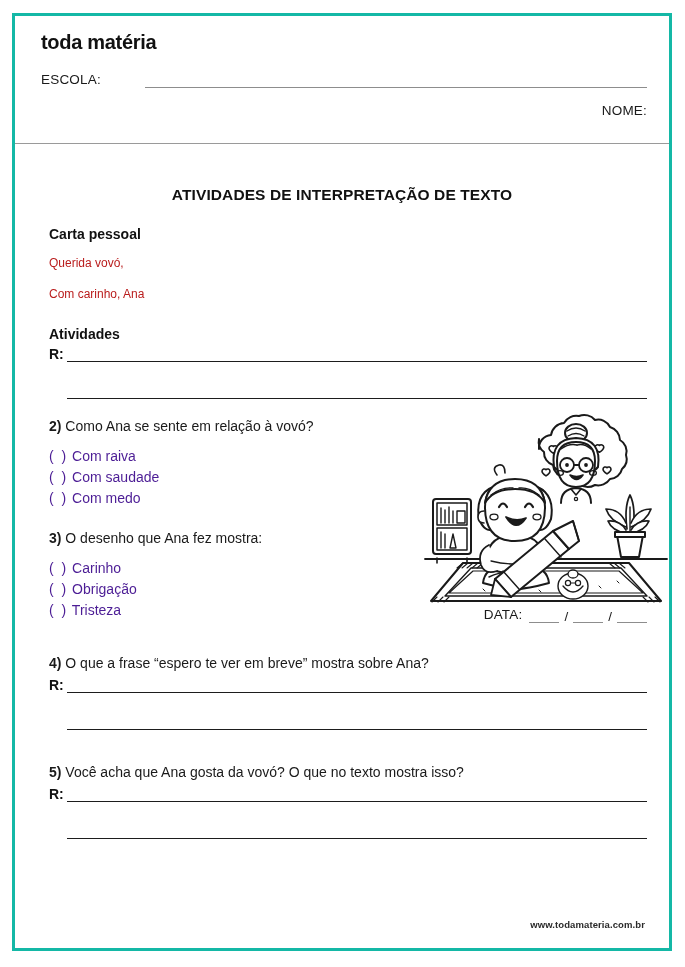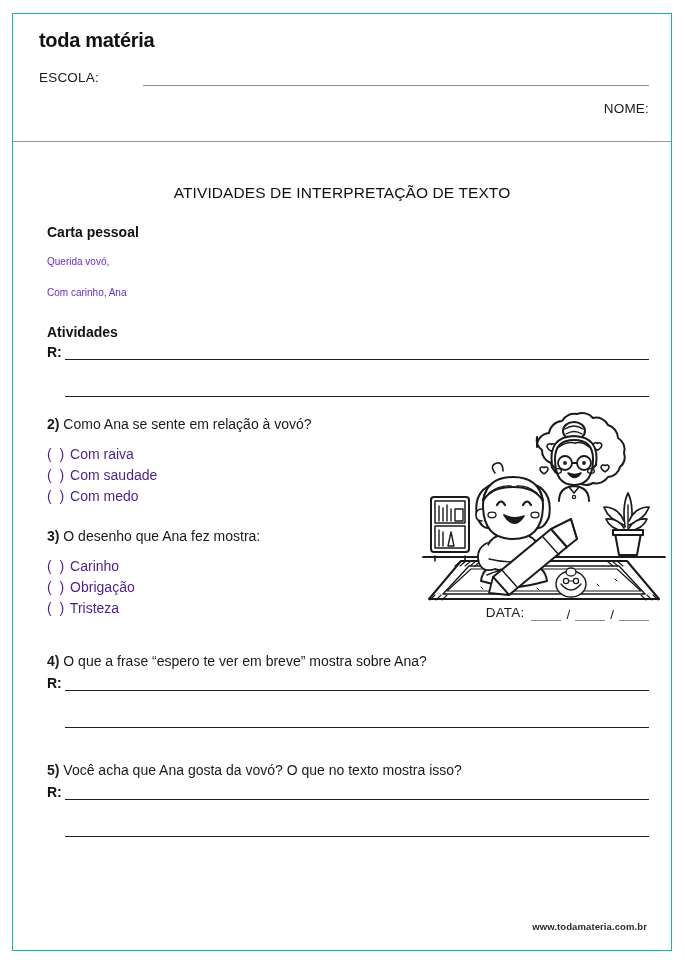--- a/index.html
+++ b/index.html
@@ -16,21 +16,21 @@
     position: relative;
   }
 
   
   .page {
     position: absolute;
     left: 12px;
     top: 13px;
     width: 660px;
     height: 938px;
-    border: 1px solid #14b8a6;
+    border: 3px solid #14b8a6;
     box-sizing: border-box;
     background: #ffffff;
   }
 
   
   .header {
     position: absolute;
     left: 0;
     top: 0;
     right: 0;
@@ -99,42 +99,42 @@
     position: absolute;
     left: 0;
     top: 128px;
     right: 0;
     bottom: 0;
   }
 
   .sheet-title {
     text-align: center;
     font-size: 15.5px;
-    font-weight: 400;
+    font-weight: 700;
     letter-spacing: 0.1px;
     margin: 42px 0 0 0;
     color: #111;
   }
 
   .inner {
     position: relative;
     margin: 0 22px 0 34px;
   }
 
   .sub-head {
     font-size: 14px;
     font-weight: 700;
     color: #111;
     margin-top: 22px;
     margin-bottom: 0;
   }
   .para {
-    font-size: 10px;
+    font-size: 12px;
     line-height: 19px;
-    color: #6d28d9;
+    color: #b91c1c;
     margin-top: 12px;
   }
 
   .q {
     font-size: 14px;
     line-height: 19px;
     color: #1a1a1a;
     margin-top: 11px;
   }
   .q .num { font-weight: 700; }

